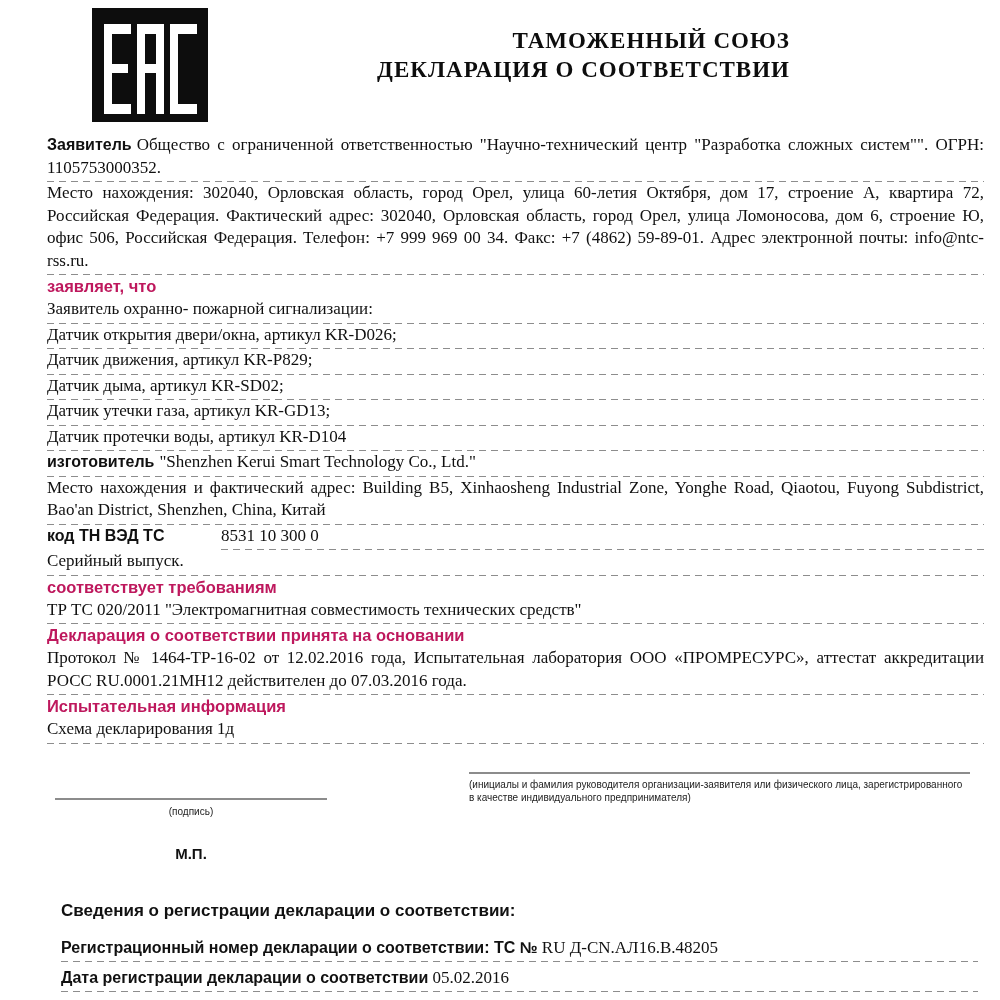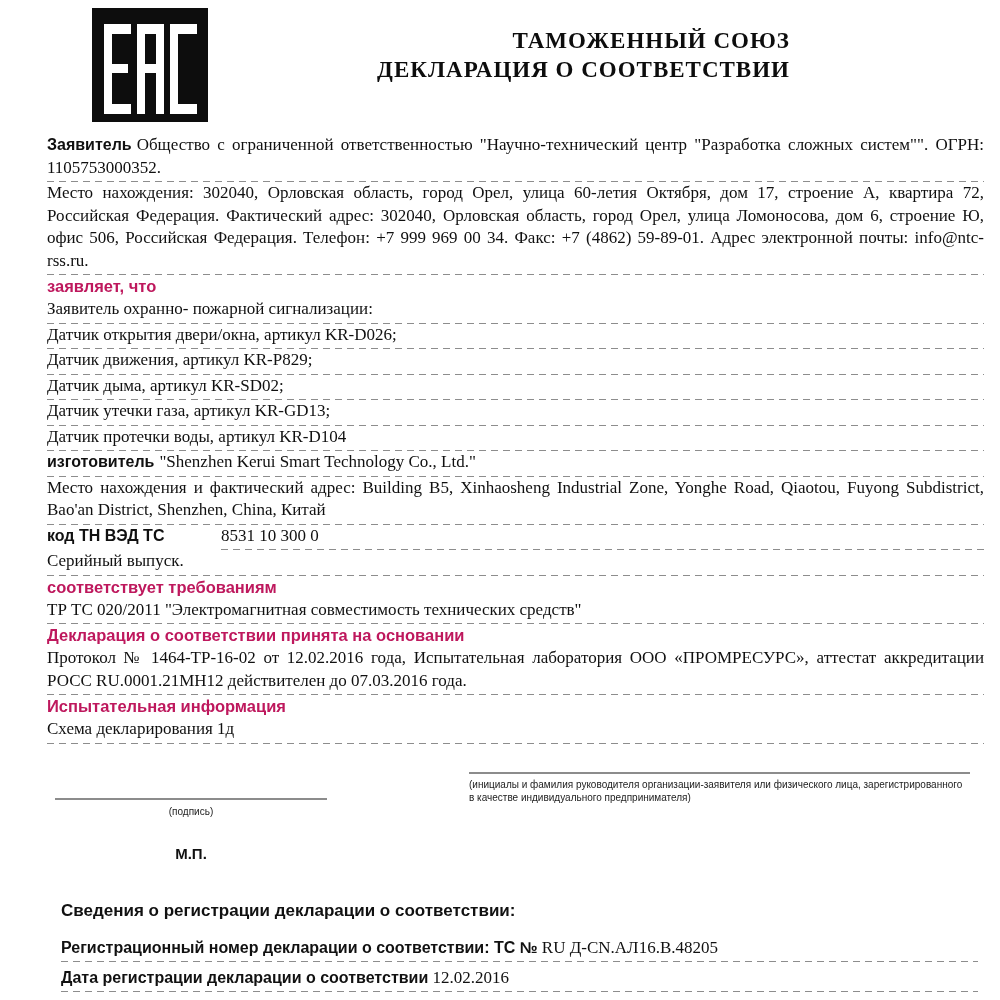--- a/index.html
+++ b/index.html
@@ -128,16 +128,16 @@
     </div>
     <div class="sig-right">
       <div class="sigline"></div>
       <div class="cap">(инициалы и фамилия руководителя организации-заявителя или физического лица, зарегистрированного в качестве индивидуального предпринимателя)</div>
     </div>
   </div>
 
   <div class="reg">
     <div class="heading">Сведения о регистрации декларации о соответствии:</div>
     <div class="row u"><span class="h-inline">Регистрационный номер декларации о соответствии: ТС №</span> <span>RU Д-CN.АЛ16.В.48205</span></div>
-    <div class="row u"><span class="h-inline">Дата регистрации декларации о соответствии</span> <span>12.02.2016</span></div>
+    <div class="row u"><span class="h-inline">Дата регистрации декларации о соответствии</span> <span>05.02.2016</span></div>
   </div>
 
 </div>
 
 </body></html>

